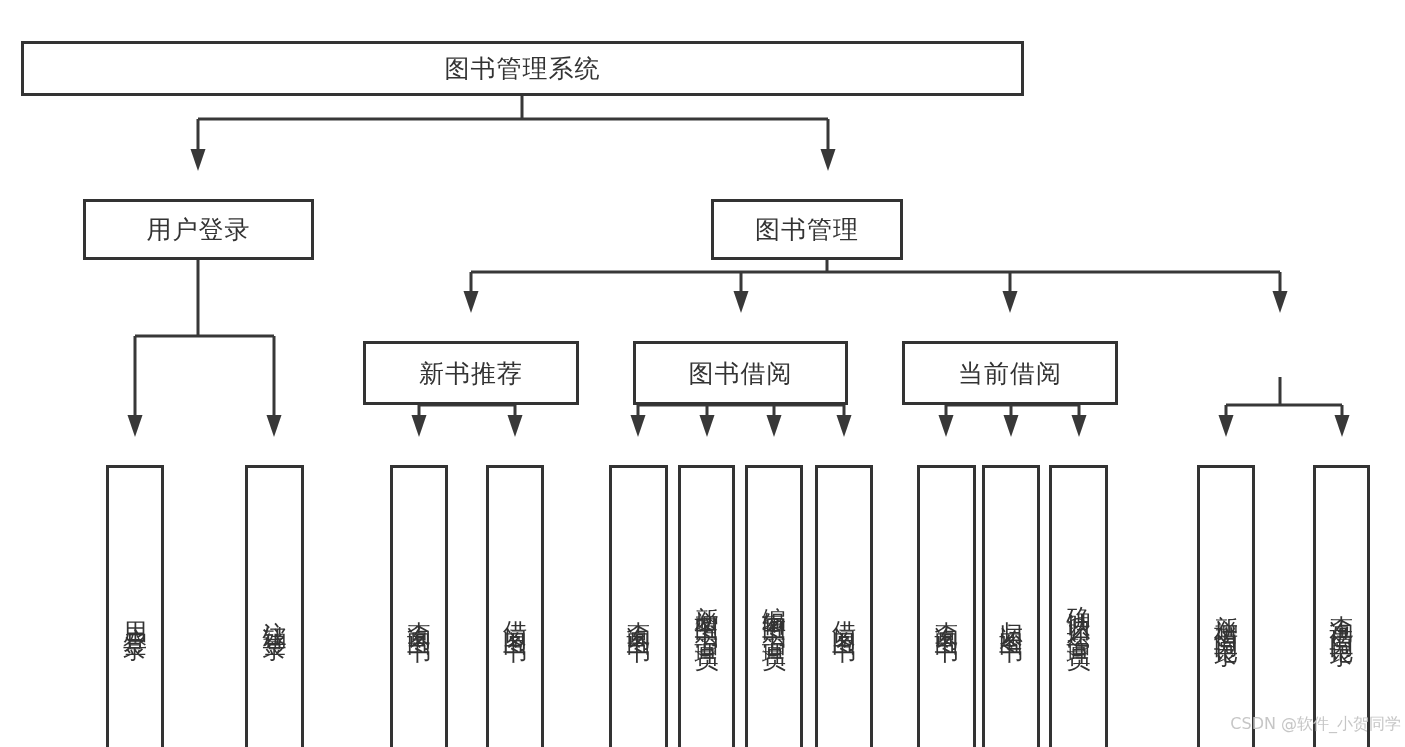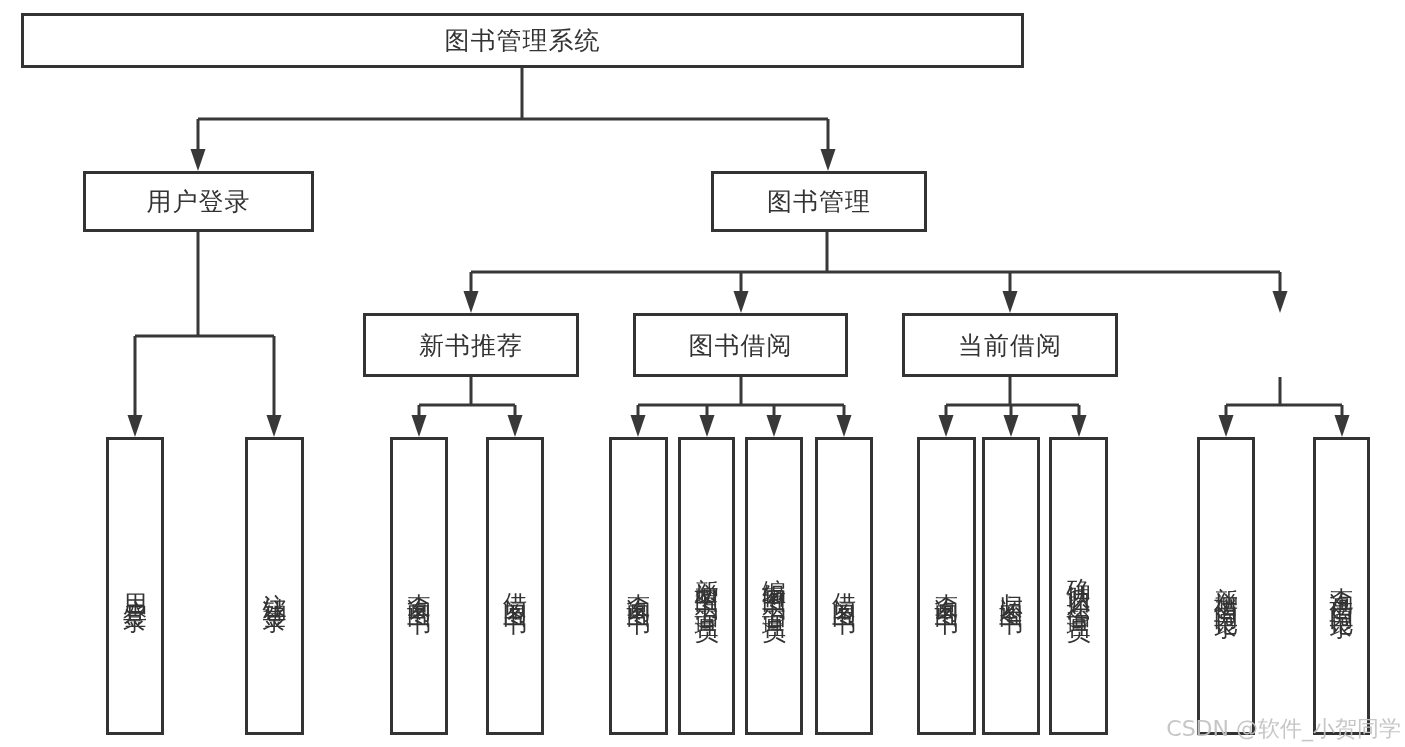--- a/index.html
+++ b/index.html
@@ -25,37 +25,38 @@
   .node {
     position: absolute;
     box-sizing: border-box;
     background: #ffffff;
     border: 3px solid #333333;
     color: #333333;
     display: flex;
     align-items: center;
     justify-content: center;
     z-index: 2;
+    margin-top: 28px;
   }
   .hbox {
     font-size: 25px;
     letter-spacing: 1px;
     white-space: nowrap;
   }
   .vbox {
     writing-mode: vertical-rl;
     font-size: 24px;
     letter-spacing: 6px;
     line-height: 1;
   }
   .watermark {
     position: absolute;
     right: 4px;
     top: 714px;
-    font-size: 22px;
+    font-size: 16px;
     color: rgba(195, 195, 195, 0.95);
     z-index: 5;
     white-space: nowrap;
   }
 </style>
 </head>
 <body>
 
 <div id="canvas">
 
@@ -95,21 +96,21 @@
       <polygon points="1003.5,415 1018.5,415 1011,437"></polygon>
       <polygon points="1071.5,415 1086.5,415 1079,437"></polygon>
       <polygon points="1218.5,415 1233.5,415 1226,437"></polygon>
       <polygon points="1334.5,415 1349.5,415 1342,437"></polygon>
     </g>
   </svg>
 
   <div class="node hbox" style="left:21px; top:13px; width:1003px; height:55px;">图书管理系统</div>
 
   <div class="node hbox" style="left:83px; top:171px; width:231px; height:61px;">用户登录</div>
-  <div class="node hbox" style="left:711px; top:171px; width:216px; height:61px;text-align:center;">图书管理</div>
+  <div class="node hbox" style="left:711px; top:171px; width:192px; height:61px;text-align:center;">图书管理</div>
 
   <div class="node hbox" style="left:633px; top:313px; width:215px; height:64px;">图书借阅</div>
   <div class="node hbox" style="left:363px; top:313px; width:216px; height:64px;">新书推荐</div>
   <div class="node hbox" style="left:902px; top:313px; width:216px; height:64px;">当前借阅</div>
 
   <div class="node vbox" style="left:106px; top:437px; width:58px; height:298px;">用户登录</div>
   <div class="node vbox" style="left:245px; top:437px; width:59px; height:298px;">注销登录</div>
 
   <div class="node vbox" style="left:390px; top:437px; width:58px; height:298px;">查询图书</div>
   <div class="node vbox" style="left:486px; top:437px; width:58px; height:298px;">借阅图书</div>

